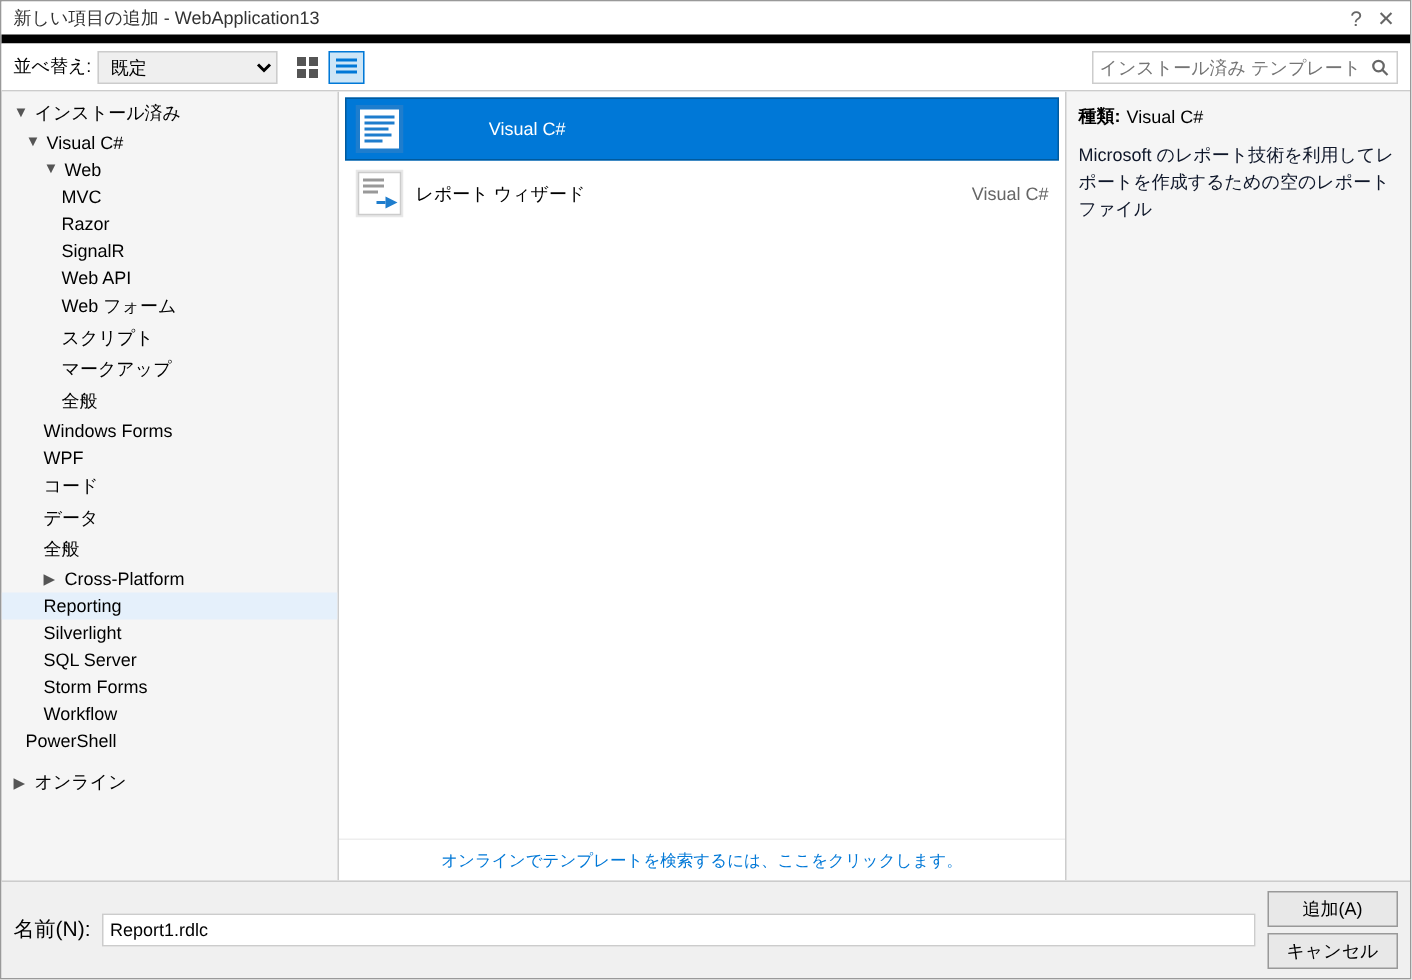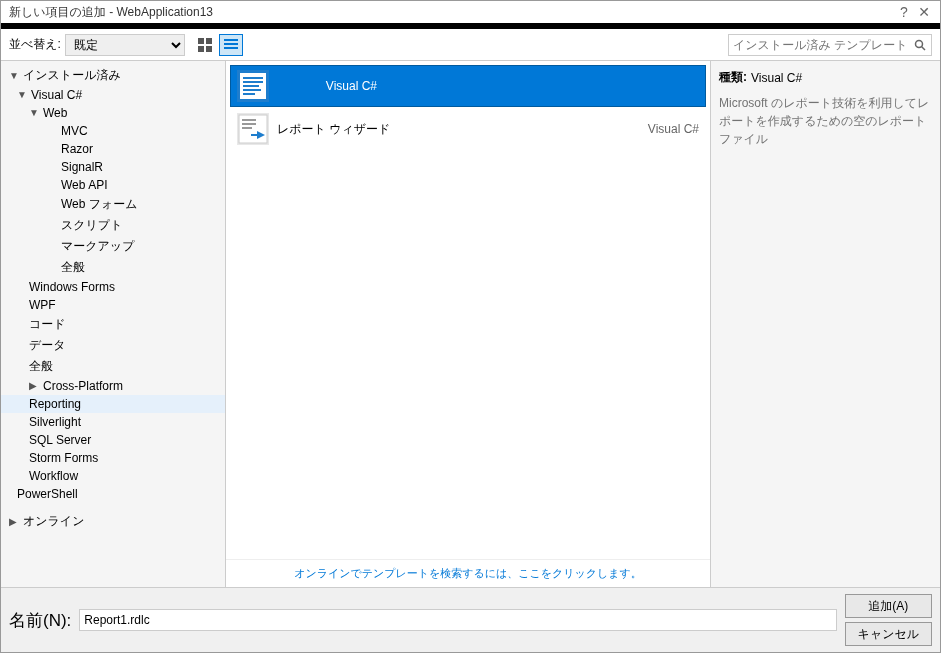--- a/index.html
+++ b/index.html
@@ -26,43 +26,43 @@
     
     .body-area { display: flex; flex: 1; overflow: hidden; }
     
     .sidebar { width: 225px; background: #f5f5f5; border-right: 1px solid #ccc; overflow-y: auto; padding: 4px 0; }
     .sidebar-item { padding: 2px 8px; cursor: pointer; font-size: 12px; white-space: nowrap; }
     .sidebar-item.highlighted { background: #e8f4fc; font-weight: normal; }
     .sidebar-expander { display: flex; align-items: center; padding: 2px 4px; cursor: pointer; font-size: 12px; }
     .expand-arrow { width: 12px; height: 12px; display: inline-block; margin-right: 2px; font-size: 10px; color: #555; }
     .indent-1 { padding-left: 16px; }
     .indent-2 { padding-left: 28px; }
-    .indent-3 { padding-left: 40px; margin-left: 20px; }
+    .indent-3 { padding-left: 40px; }
     .section-header { padding: 2px 8px; font-size: 12px; cursor: pointer; display: flex; align-items: center; }
     
     .content-area { flex: 1; background: #fff; display: flex; flex-direction: column; }
     .items-grid { flex: 1; overflow-y: auto; padding: 4px; }
     .item-row { display: flex; align-items: center; padding: 4px 6px; cursor: pointer; border: 1px solid transparent; margin-bottom: 1px; }
     .item-row.selected { background: #0078d7; color: #fff; border-color: #005a9e; }
     .item-icon { width: 32px; height: 32px; margin-right: 8px; display: flex; align-items: center; justify-content: center; flex-shrink: 0; }
     .item-name { flex: 1; font-size: 12px; }
     .item-category { font-size: 12px; color: inherit; width: 100px; text-align: right; }
     .item-row.selected .item-category { color: #fff; }
     .item-row:not(.selected) .item-category { color: #666; }
     
     .online-link { padding: 6px; text-align: center; border-top: 1px solid #eee; }
     .online-link a { color: #0078d7; text-decoration: none; font-size: 11px; }
     
     .info-panel { width: 230px; background: #f5f5f5; border-left: 1px solid #ccc; padding: 8px; }
     .info-type-row { display: flex; align-items: center; margin-bottom: 8px; font-size: 12px; }
     .info-type-label { font-weight: bold; margin-right: 4px; }
-    .info-description { font-size: 12px; line-height: 1.5; color: #737373; }
+    .info-description { font-size: 12px; line-height: 1.5; color: #0f172a; }
     
     .bottom-bar { border-top: 1px solid #ccc; background: #f0f0f0; padding: 6px 8px; display: flex; align-items: center; gap: 8px; }
-    .name-label { font-size: 17px; white-space: nowrap; }
+    .name-label { font-size: 14px; white-space: nowrap; }
     .name-input { flex: 1; height: 22px; border: 1px solid #ccc; padding: 2px 4px; font-size: 12px; }
     .action-buttons { display: flex; gap: 4px; margin-left: auto; flex-direction: column; }
     .action-btn { height: 24px; min-width: 72px; border: 1px solid #999; background: #e8e8e8; cursor: pointer; font-size: 12px; padding: 0 12px; }
     .action-btn.primary { background: #e8e8e8; }
     
     
     ::-webkit-scrollbar { width: 8px; }
     ::-webkit-scrollbar-track { background: #f0f0f0; }
     ::-webkit-scrollbar-thumb { background: #ccc; }
   </style>

